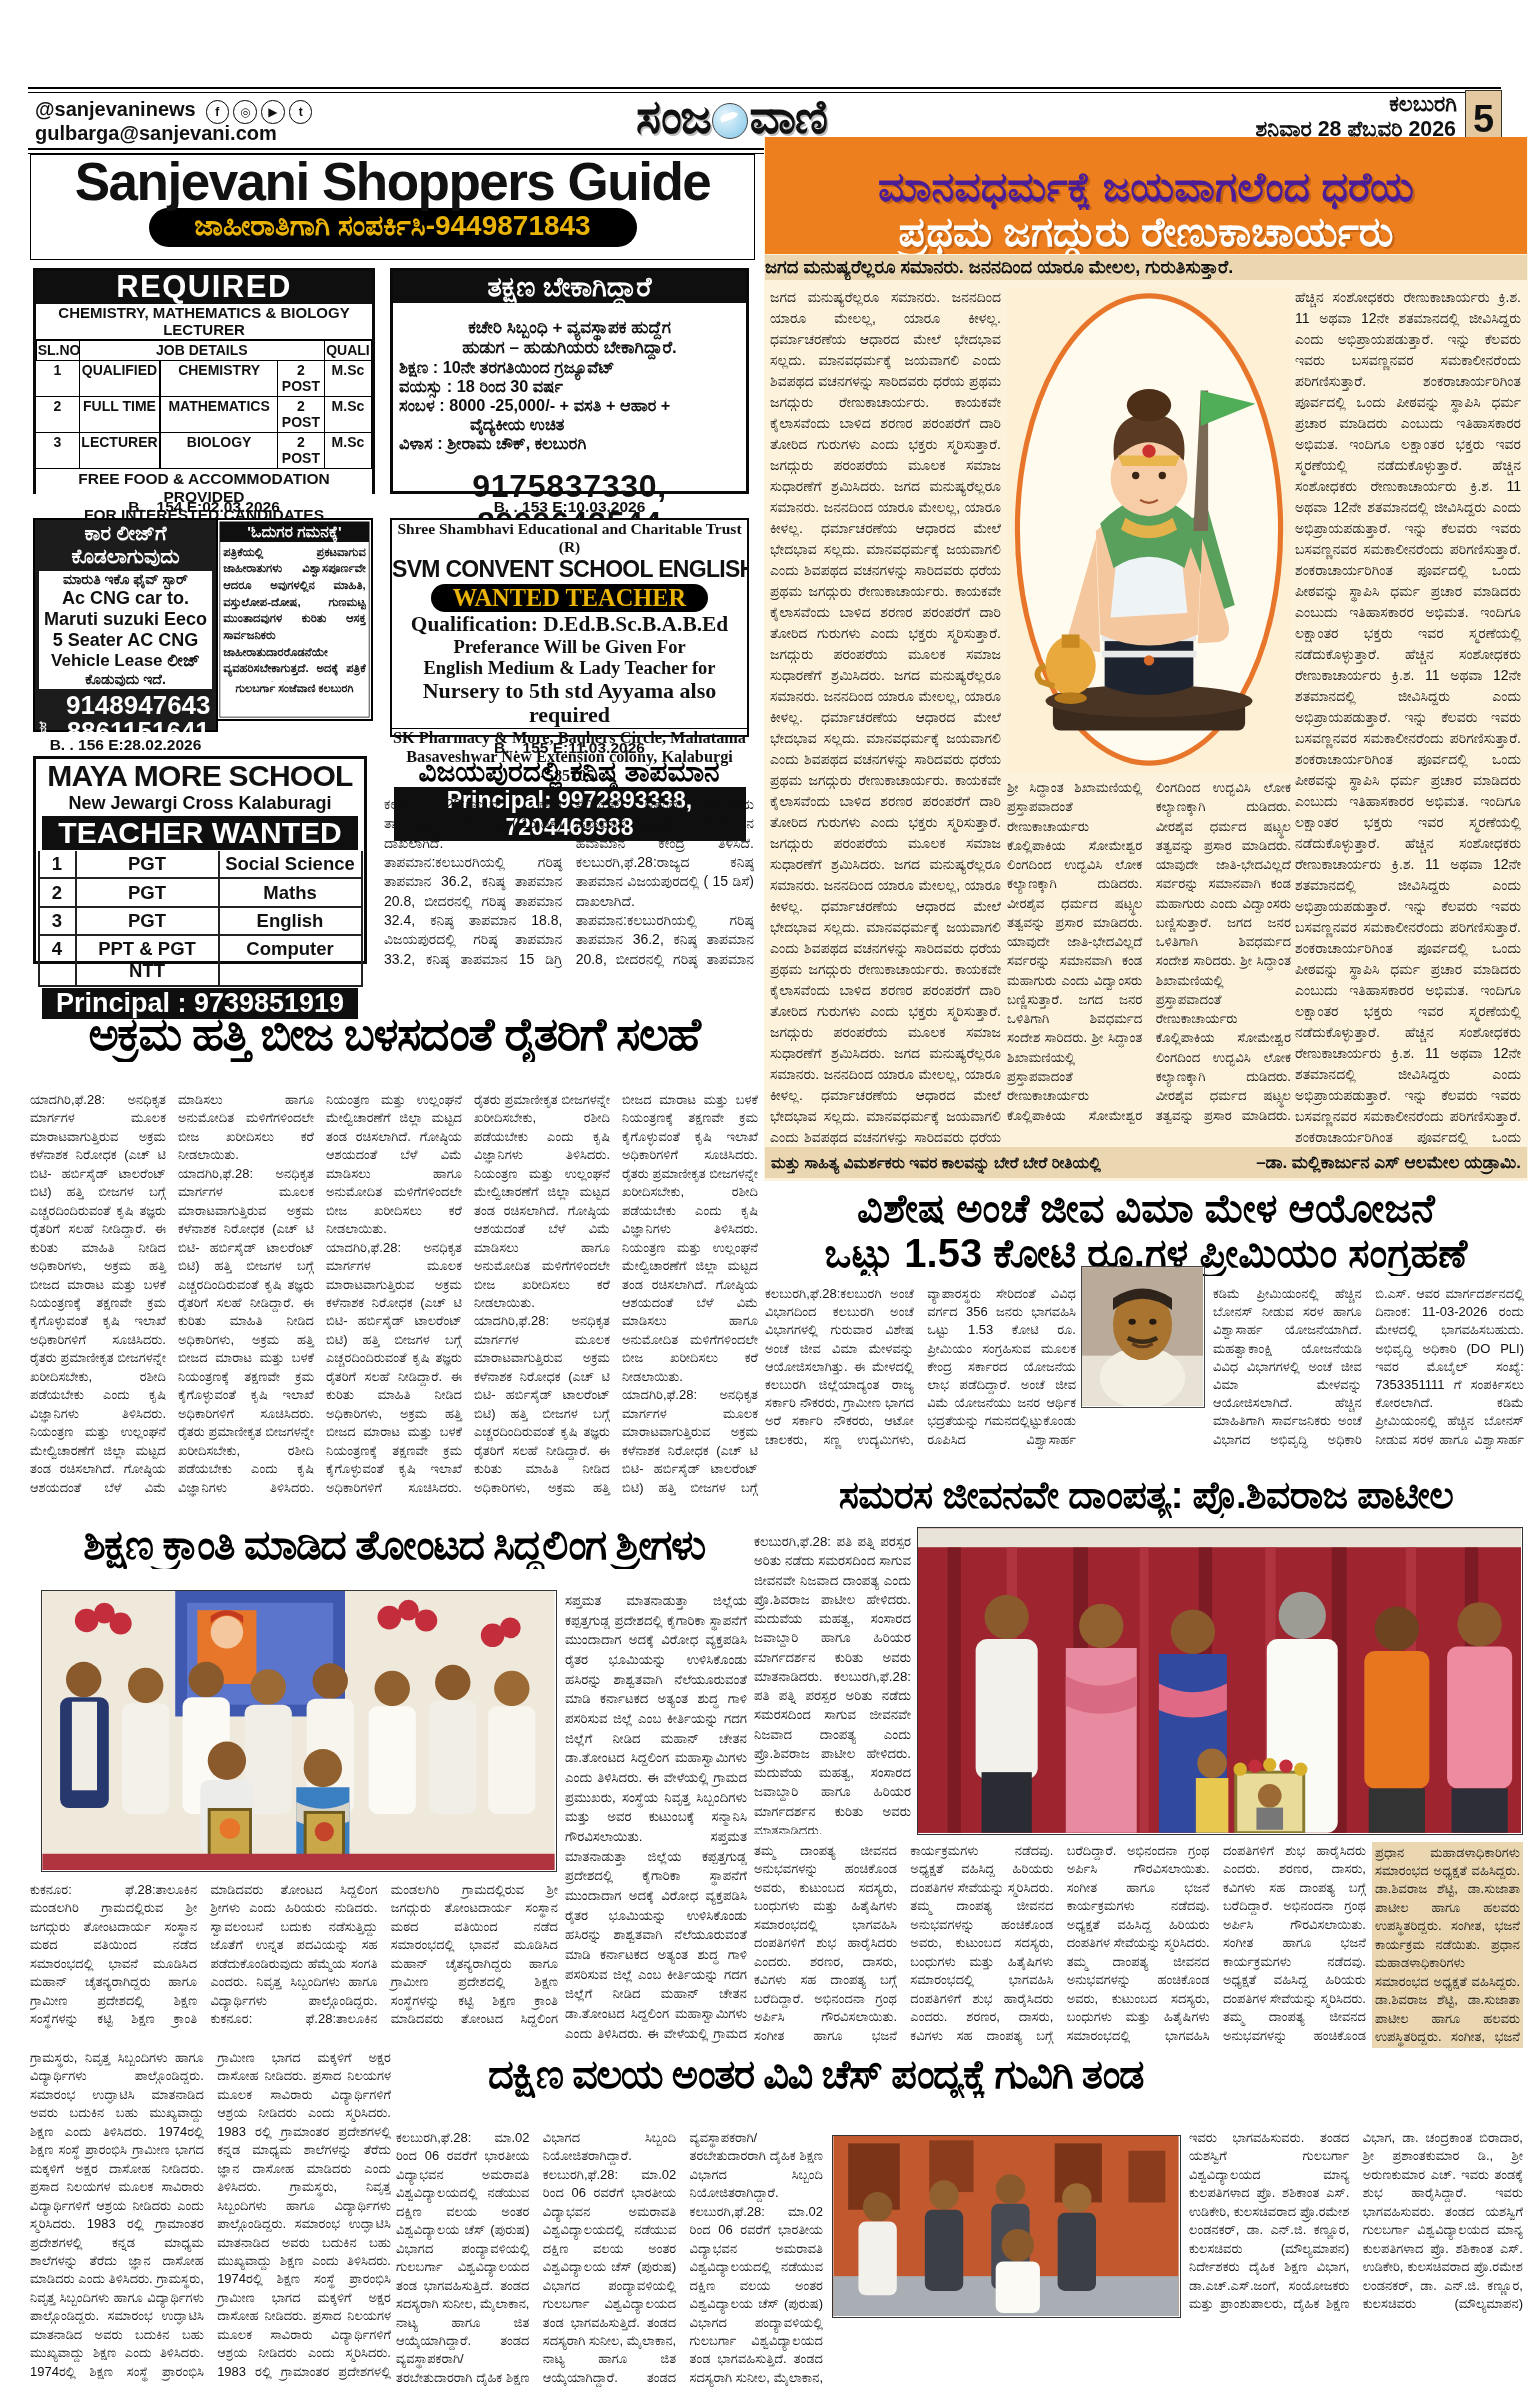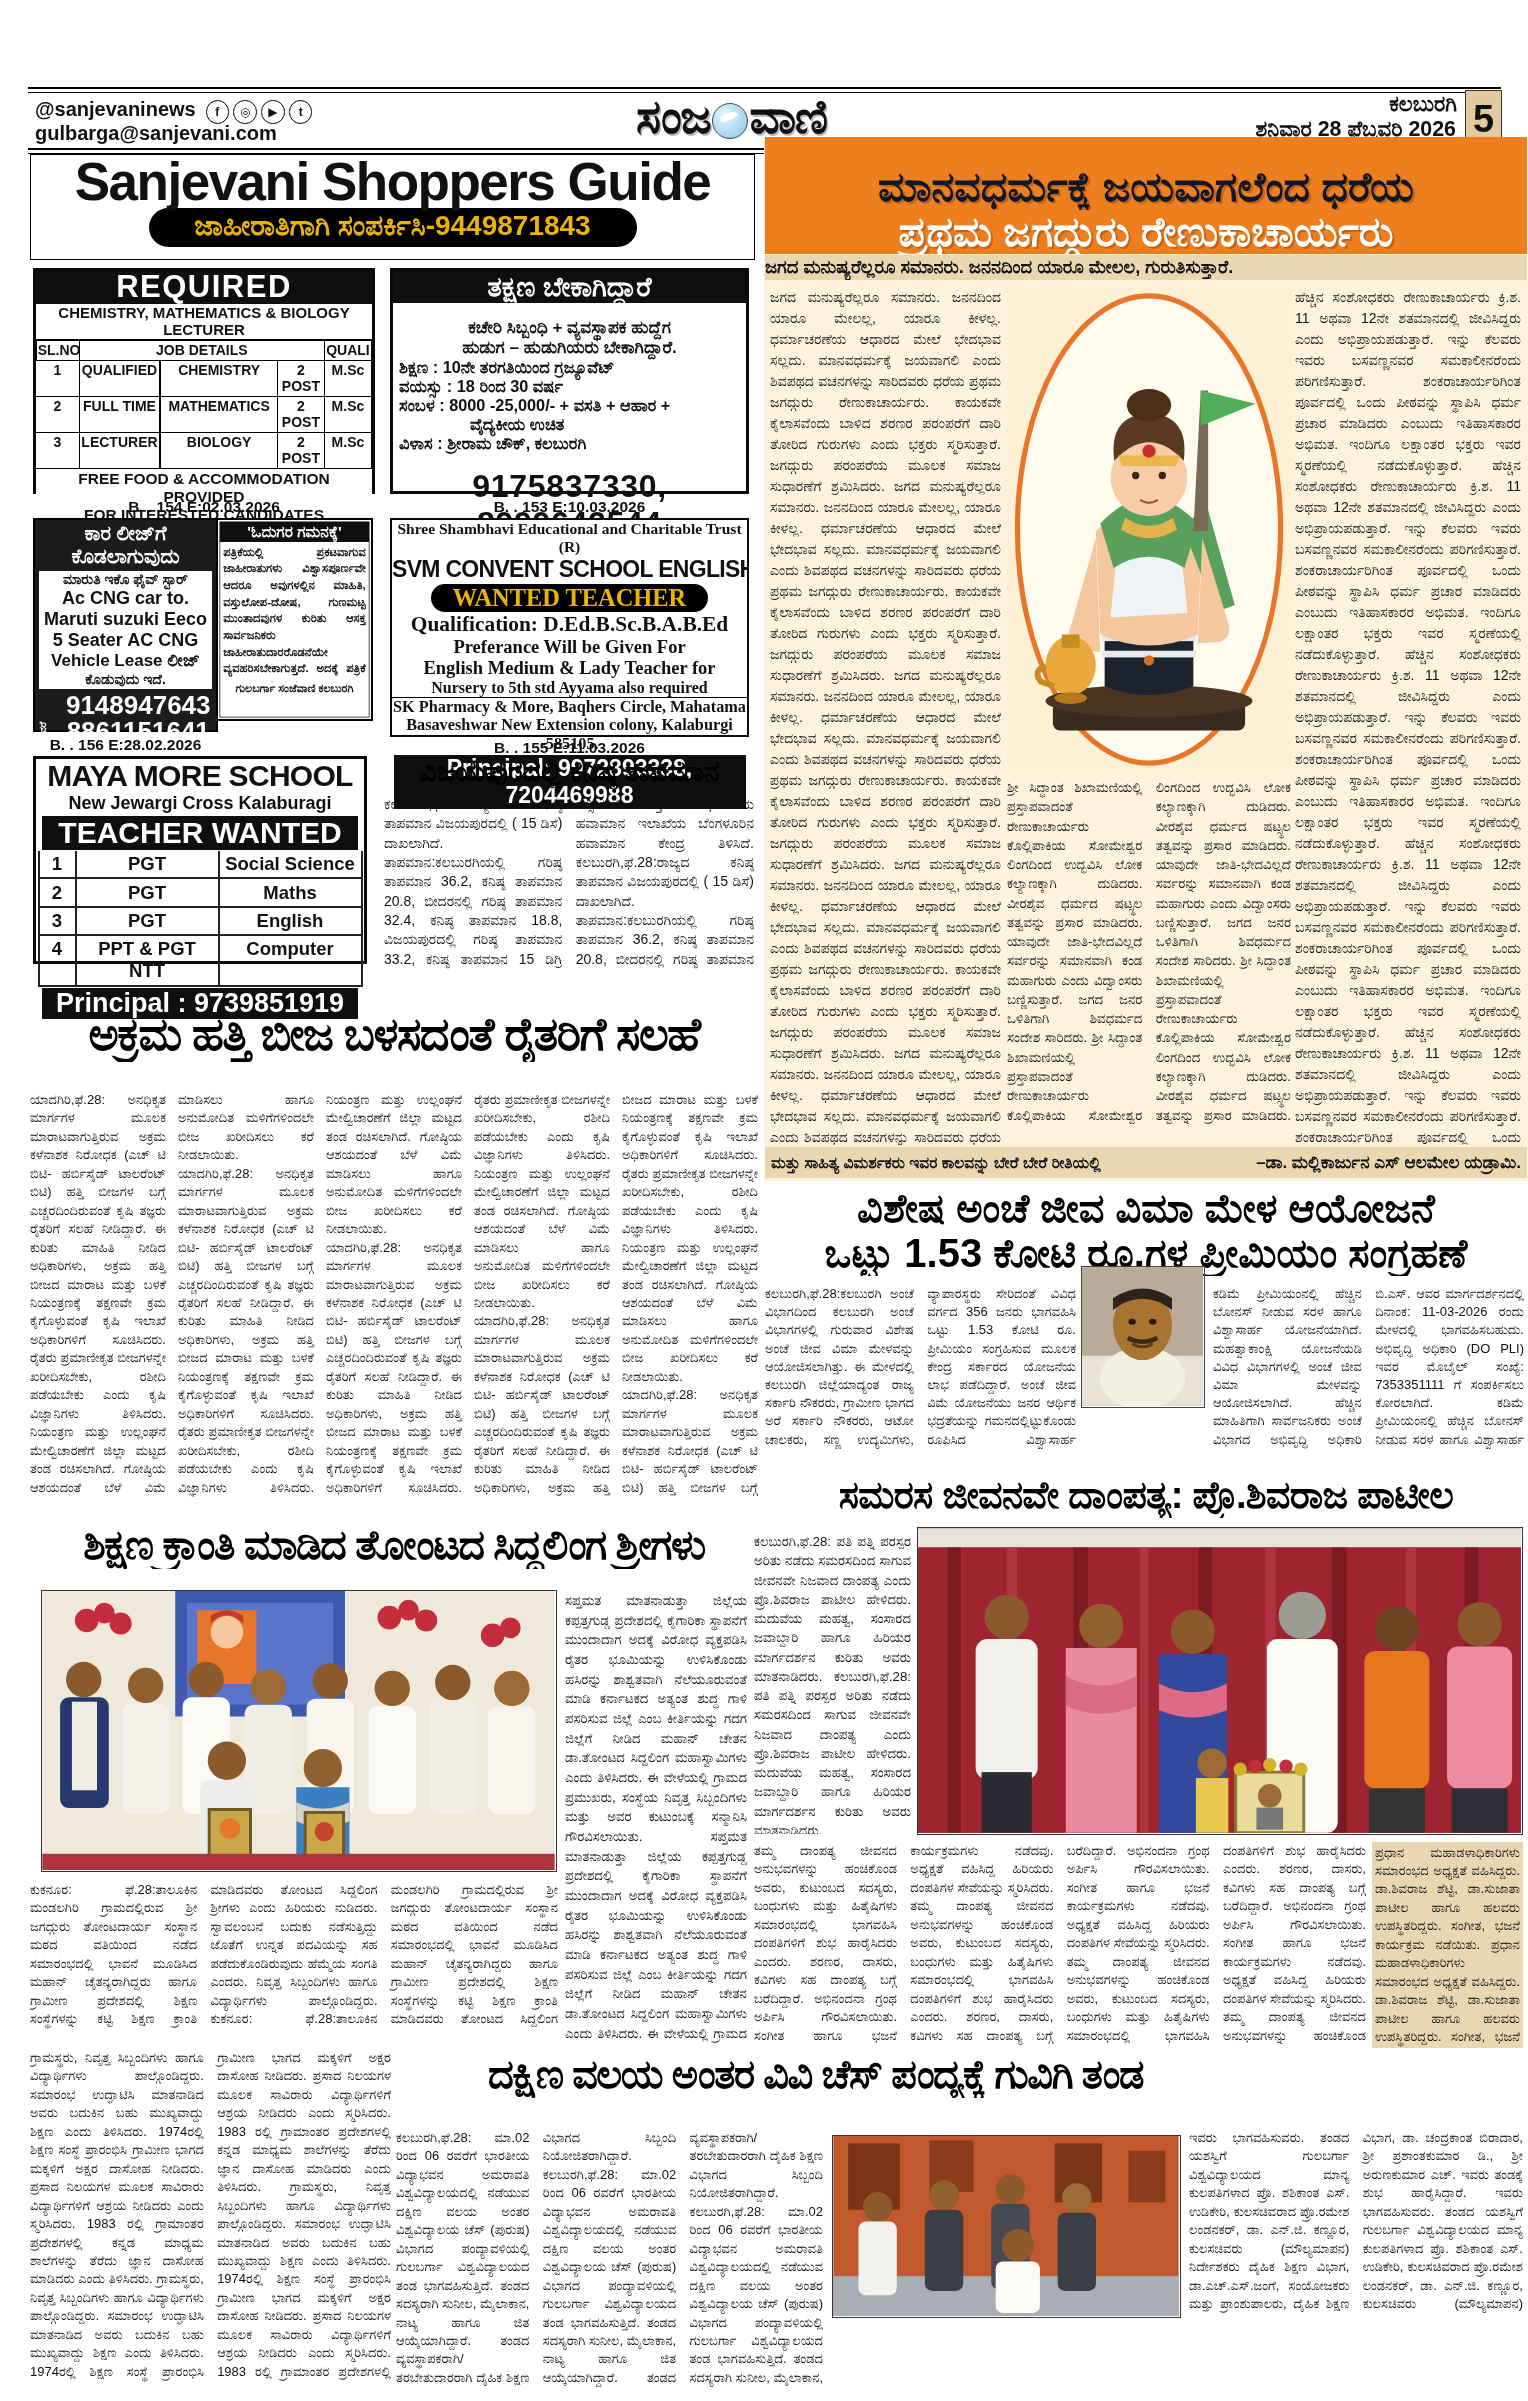--- a/index.html
+++ b/index.html
@@ -140,21 +140,21 @@
     <div class="center" style="font-size:11px;font-weight:800;">ಗುಲಬರ್ಗಾ ಸಂಜೆವಾಣಿ ಕಲಬುರಗಿ</div>
   </div>
 
   <div class="abs adborder" style="left:390px;top:518px;width:359px;height:219px;border-width:2.2px;">
     <div class="center" style="font-size:15.5px;font-weight:800;font-family:'Liberation Serif','DejaVu Serif',serif;">Shree Shambhavi Educational and Charitable Trust (R)</div>
     <div class="center nowrap" style="font-size:23px;font-weight:900;letter-spacing:-0.7px;">SVM CONVENT SCHOOL ENGLISH MEDIUM</div>
     <div class="pill center" style="width:78%;margin:0.7px auto;font-size:24.4px;font-weight:800;font-family:'Liberation Serif','DejaVu Serif',serif;">WANTED TEACHER</div>
     <div class="center" style="font-size:21.4px;font-weight:800;font-family:'Liberation Serif','DejaVu Serif',serif;">Qualification: D.Ed.B.Sc.B.A.B.Ed</div>
     <div class="center" style="font-size:18.5px;font-weight:800;font-family:'Liberation Serif','DejaVu Serif',serif;line-height:1.12;">Preferance Will be Given For</div>
     <div class="center" style="font-size:18.5px;font-weight:800;font-family:'Liberation Serif','DejaVu Serif',serif;line-height:1.12;">English Medium &amp; Lady Teacher for</div>
-    <div class="center" style="font-size:16px;font-weight:800;font-family:'Liberation Serif','DejaVu Serif',serif;line-height:1.12;border-bottom:1.5px solid #000;">Nursery to 5th std Ayyama also required</div>
+    <div class="center" style="font-size:22px;font-weight:800;font-family:'Liberation Serif','DejaVu Serif',serif;line-height:1.12;border-bottom:1.5px solid #000;">Nursery to 5th std Ayyama also required</div>
     <div class="center" style="font-size:16.3px;font-weight:700;font-family:'Liberation Serif','DejaVu Serif',serif;line-height:1.15;">SK Pharmacy &amp; More, Baqhers Circle, Mahatama</div>
     <div class="center" style="font-size:16.3px;font-weight:700;font-family:'Liberation Serif','DejaVu Serif',serif;line-height:1.15;">Basaveshwar New Extension colony, Kalaburgi -585105.</div>
     <div class="band-black center" style="font-size:23px;font-weight:800;margin:1.5px;">Principal: 9972893338, 7204469988</div>
   </div>
   <div class="abs ref" style="left:390px;top:739px;width:359px;">B. . 155 E:11.03.2026</div>
 
   <div class="abs adborder" style="left:33px;top:756px;width:334px;height:208px;border-width:3px;">
     <div class="center nowrap" style="font-size:30px;font-weight:900;letter-spacing:-0.7px;">MAYA MORE SCHOOL</div>
     <div class="center" style="font-size:18px;font-weight:800;">New Jewargi Cross Kalaburagi</div>
     <div class="band-black center" style="font-size:30px;font-weight:900;margin:1.5px 6px;">TEACHER WANTED</div>
@@ -175,21 +175,21 @@
     <div class="band-black center" style="font-size:27px;font-weight:900;margin:1.5px 6px;">Principal : 9739851919</div>
   </div>
 
   <div class="abs" style="left:384px;top:756px;width:370px;height:216px;">
     <div class="hl center nowrap" style="font-size:28px;">ವಿಜಯಪುರದಲ್ಲಿ ಕನಿಷ್ಠ ತಾಪಮಾನ</div>
     <div class="just body-txt cols2" style="height:176px;margin-top:6px;font-size:14px;">ಕಲಬುರಗಿ,ಫೆ.28:ರಾಜ್ಯದ ಕನಿಷ್ಠ ತಾಪಮಾನ ವಿಜಯಪುರದಲ್ಲಿ ( 15 ಡಿಸೆ) ದಾಖಲಾಗಿದೆ. ತಾಪಮಾನ:ಕಲಬುರಗಿಯಲ್ಲಿ ಗರಿಷ್ಠ ತಾಪಮಾನ 36.2, ಕನಿಷ್ಠ ತಾಪಮಾನ 20.8, ಬೀದರನಲ್ಲಿ ಗರಿಷ್ಠ ತಾಪಮಾನ 32.4, ಕನಿಷ್ಠ ತಾಪಮಾನ 18.8, ವಿಜಯಪುರದಲ್ಲಿ ಗರಿಷ್ಠ ತಾಪಮಾನ 33.2, ಕನಿಷ್ಠ ತಾಪಮಾನ 15 ಡಿಗ್ರಿ ಸೆಲ್ಸಿಯಸ್ ಇತ್ತೆಂದು ಭಾರತೀಯ ಹವಾಮಾನ ಇಲಾಖೆಯ ಬೆಂಗಳೂರಿನ ಹವಾಮಾನ ಕೇಂದ್ರ ತಿಳಿಸಿದೆ. ಕಲಬುರಗಿ,ಫೆ.28:ರಾಜ್ಯದ ಕನಿಷ್ಠ ತಾಪಮಾನ ವಿಜಯಪುರದಲ್ಲಿ ( 15 ಡಿಸೆ) ದಾಖಲಾಗಿದೆ. ತಾಪಮಾನ:ಕಲಬುರಗಿಯಲ್ಲಿ ಗರಿಷ್ಠ ತಾಪಮಾನ 36.2, ಕನಿಷ್ಠ ತಾಪಮಾನ 20.8, ಬೀದರನಲ್ಲಿ ಗರಿಷ್ಠ ತಾಪಮಾನ 32.4, ಕನಿಷ್ಠ ತಾಪಮಾನ 18.8, ವಿಜಯಪುರದಲ್ಲಿ ಗರಿಷ್ಠ ತಾಪಮಾನ 33.2, ಕನಿಷ್ಠ ತಾಪಮಾನ 15 ಡಿಗ್ರಿ ಸೆಲ್ಸಿಯಸ್ ಇತ್ತೆಂದು ಭಾರತೀಯ ಹವಾಮಾನ ಇಲಾಖೆಯ ಬೆಂಗಳೂರಿನ ಹವಾಮಾನ ಕೇಂದ್ರ ತಿಳಿಸಿದೆ. ಕಲಬುರಗಿ,ಫೆ.28:ರಾಜ್ಯದ ಕನಿಷ್ಠ ತಾಪಮಾನ ವಿಜಯಪುರದಲ್ಲಿ ( 15 ಡಿಸೆ) ದಾಖಲಾಗಿದೆ. ತಾಪಮಾನ:ಕಲಬುರಗಿಯಲ್ಲಿ ಗರಿಷ್ಠ ತಾಪಮಾನ 36.2, ಕನಿಷ್ಠ ತಾಪಮಾನ 20.8, ಬೀದರನಲ್ಲಿ ಗರಿಷ್ಠ ತಾಪಮಾನ 32.4, ಕನಿಷ್ಠ ತಾಪಮಾನ 18.8, ವಿಜಯಪುರದಲ್ಲಿ ಗರಿಷ್ಠ ತಾಪಮಾನ 33.2, ಕನಿಷ್ಠ ತಾಪಮಾನ 15 ಡಿಗ್ರಿ ಸೆಲ್ಸಿಯಸ್ ಇತ್ತೆಂದು ಭಾರತೀಯ ಹವಾಮಾನ ಇಲಾಖೆಯ ಬೆಂಗಳೂರಿನ ಹವಾಮಾನ ಕೇಂದ್ರ ತಿಳಿಸಿದೆ. ಕಲಬುರಗಿ,ಫೆ.28:ರಾಜ್ಯದ ಕನಿಷ್ಠ ತಾಪಮಾನ ವಿಜಯಪುರದಲ್ಲಿ ( 15 ಡಿಸೆ) ದಾಖಲಾಗಿದೆ. ತಾಪಮಾನ:ಕಲಬುರಗಿಯಲ್ಲಿ ಗರಿಷ್ಠ ತಾಪಮಾನ 36.2, ಕನಿಷ್ಠ ತಾಪಮಾನ 20.8, ಬೀದರನಲ್ಲಿ ಗರಿಷ್ಠ ತಾಪಮಾನ 32.4, ಕನಿಷ್ಠ ತಾಪಮಾನ 18.8, ವಿಜಯಪುರದಲ್ಲಿ ಗರಿಷ್ಠ ತಾಪಮಾನ 33.2, ಕನಿಷ್ಠ ತಾಪಮಾನ 15 ಡಿಗ್ರಿ ಸೆಲ್ಸಿಯಸ್ ಇತ್ತೆಂದು ಭಾರತೀಯ ಹವಾಮಾನ ಇಲಾಖೆಯ ಬೆಂಗಳೂರಿನ ಹವಾಮಾನ ಕೇಂದ್ರ ತಿಳಿಸಿದೆ. ಕಲಬುರಗಿ,ಫೆ.28:ರಾಜ್ಯದ ಕನಿಷ್ಠ ತಾಪಮಾನ ವಿಜಯಪುರದಲ್ಲಿ ( 15 ಡಿಸೆ) ದಾಖಲಾಗಿದೆ. ತಾಪಮಾನ:ಕಲಬುರಗಿಯಲ್ಲಿ ಗರಿಷ್ಠ ತಾಪಮಾನ 36.2, ಕನಿಷ್ಠ ತಾಪಮಾನ 20.8, ಬೀದರನಲ್ಲಿ ಗರಿಷ್ಠ ತಾಪಮಾನ 32.4, ಕನಿಷ್ಠ ತಾಪಮಾನ 18.8, ವಿಜಯಪುರದಲ್ಲಿ ಗರಿಷ್ಠ ತಾಪಮಾನ 33.2, ಕನಿಷ್ಠ ತಾಪಮಾನ 15 ಡಿಗ್ರಿ ಸೆಲ್ಸಿಯಸ್ ಇತ್ತೆಂದು ಭಾರತೀಯ ಹವಾಮಾನ ಇಲಾಖೆಯ ಬೆಂಗಳೂರಿನ ಹವಾಮಾನ ಕೇಂದ್ರ ತಿಳಿಸಿದೆ. ಕಲಬುರಗಿ,ಫೆ.28:ರಾಜ್ಯದ ಕನಿಷ್ಠ ತಾಪಮಾನ ವಿಜಯಪುರದಲ್ಲಿ ( 15 ಡಿಸೆ) ದಾಖಲಾಗಿದೆ. ತಾಪಮಾನ:ಕಲಬುರಗಿಯಲ್ಲಿ ಗರಿಷ್ಠ ತಾಪಮಾನ 36.2, ಕನಿಷ್ಠ ತಾಪಮಾನ 20.8, ಬೀದರನಲ್ಲಿ ಗರಿಷ್ಠ ತಾಪಮಾನ 32.4, ಕನಿಷ್ಠ ತಾಪಮಾನ 18.8, ವಿಜಯಪುರದಲ್ಲಿ ಗರಿಷ್ಠ ತಾಪಮಾನ 33.2, ಕನಿಷ್ಠ ತಾಪಮಾನ 15 ಡಿಗ್ರಿ ಸೆಲ್ಸಿಯಸ್ ಇತ್ತೆಂದು ಭಾರತೀಯ ಹವಾಮಾನ ಇಲಾಖೆಯ ಬೆಂಗಳೂರಿನ ಹವಾಮಾನ ಕೇಂದ್ರ ತಿಳಿಸಿದೆ. ಕಲಬುರಗಿ,ಫೆ.28:ರಾಜ್ಯದ ಕನಿಷ್ಠ ತಾಪಮಾನ ವಿಜಯಪುರದಲ್ಲಿ ( 15 ಡಿಸೆ) ದಾಖಲಾಗಿದೆ. ತಾಪಮಾನ:ಕಲಬುರಗಿಯಲ್ಲಿ ಗರಿಷ್ಠ ತಾಪಮಾನ 36.2, ಕನಿಷ್ಠ ತಾಪಮಾನ 20.8, ಬೀದರನಲ್ಲಿ ಗರಿಷ್ಠ ತಾಪಮಾನ 32.4, ಕನಿಷ್ಠ ತಾಪಮಾನ 18.8, ವಿಜಯಪುರದಲ್ಲಿ ಗರಿಷ್ಠ ತಾಪಮಾನ 33.2, ಕನಿಷ್ಠ ತಾಪಮಾನ 15 ಡಿಗ್ರಿ ಸೆಲ್ಸಿಯಸ್ ಇತ್ತೆಂದು ಭಾರತೀಯ ಹವಾಮಾನ ಇಲಾಖೆಯ ಬೆಂಗಳೂರಿನ ಹವಾಮಾನ ಕೇಂದ್ರ ತಿಳಿಸಿದೆ. ಕಲಬುರಗಿ,ಫೆ.28:ರಾಜ್ಯದ ಕನಿಷ್ಠ ತಾಪಮಾನ ವಿಜಯಪುರದಲ್ಲಿ ( 15 ಡಿಸೆ) ದಾಖಲಾಗಿದೆ. ತಾಪಮಾನ:ಕಲಬುರಗಿಯಲ್ಲಿ ಗರಿಷ್ಠ ತಾಪಮಾನ 36.2, ಕನಿಷ್ಠ ತಾಪಮಾನ 20.8, ಬೀದರನಲ್ಲಿ ಗರಿಷ್ಠ ತಾಪಮಾನ 32.4, ಕನಿಷ್ಠ ತಾಪಮಾನ 18.8, ವಿಜಯಪುರದಲ್ಲಿ ಗರಿಷ್ಠ ತಾಪಮಾನ 33.2, ಕನಿಷ್ಠ ತಾಪಮಾನ 15 ಡಿಗ್ರಿ ಸೆಲ್ಸಿಯಸ್ ಇತ್ತೆಂದು ಭಾರತೀಯ ಹವಾಮಾನ ಇಲಾಖೆಯ ಬೆಂಗಳೂರಿನ ಹವಾಮಾನ ಕೇಂದ್ರ ತಿಳಿಸಿದೆ.</div>
   </div>
 
   <div class="abs cream" style="left:764px;top:137px;width:764px;height:1044px;"></div>
   <div class="abs" style="left:765px;top:137px;width:762px;height:117px;background:#ee7f1e;display:flex;flex-direction:column;justify-content:center;">
-    <div class="center nowrap" style="color:#0f172a;font-size:41px;font-weight:900;line-height:1.1;text-shadow:2.2px 2.2px 0 rgba(120,50,0,.35);margin-top:28px;">ಮಾನವಧರ್ಮಕ್ಕೆ ಜಯವಾಗಲೆಂದ ಧರೆಯ</div>
+    <div class="center nowrap" style="color:#4c1d95;font-size:41px;font-weight:900;line-height:1.1;text-shadow:2.2px 2.2px 0 rgba(120,50,0,.35);margin-top:28px;">ಮಾನವಧರ್ಮಕ್ಕೆ ಜಯವಾಗಲೆಂದ ಧರೆಯ</div>
     <div class="center nowrap" style="color:#fff;font-size:41px;font-weight:900;line-height:1.1;text-shadow:2.2px 2.2px 0 rgba(120,50,0,.35);">ಪ್ರಥಮ ಜಗದ್ಗುರು ರೇಣುಕಾಚಾರ್ಯರು</div>
   </div>
   <div class="abs tan nowrap" style="left:765px;top:255px;width:762px;height:25px;font-size:18px;font-weight:700;padding-top:1.5px;box-sizing:border-box;">ಜಗದ ಮನುಷ್ಯರೆಲ್ಲರೂ ಸಮಾನರು. ಜನನದಿಂದ ಯಾರೂ ಮೇಲಲ,    ಗುರುತಿಸುತ್ತಾರೆ.</div>
 
   <div class="abs just body-txt" style="left:770px;top:287px;width:231px;height:858px;font-size:14px;line-height:1.5;">ಜಗದ ಮನುಷ್ಯರೆಲ್ಲರೂ ಸಮಾನರು. ಜನನದಿಂದ ಯಾರೂ ಮೇಲಲ್ಲ, ಯಾರೂ ಕೀಳಲ್ಲ. ಧರ್ಮಾಚರಣೆಯ ಆಧಾರದ ಮೇಲೆ ಭೇದಭಾವ ಸಲ್ಲದು. ಮಾನವಧರ್ಮಕ್ಕೆ ಜಯವಾಗಲಿ ಎಂದು ಶಿವಪಥದ ವಚನಗಳನ್ನು ಸಾರಿದವರು ಧರೆಯ ಪ್ರಥಮ ಜಗದ್ಗುರು ರೇಣುಕಾಚಾರ್ಯರು. ಕಾಯಕವೇ ಕೈಲಾಸವೆಂದು ಬಾಳಿದ ಶರಣರ ಪರಂಪರೆಗೆ ದಾರಿ ತೋರಿದ ಗುರುಗಳು ಎಂದು ಭಕ್ತರು ಸ್ಮರಿಸುತ್ತಾರೆ. ಜಗದ್ಗುರು ಪರಂಪರೆಯ ಮೂಲಕ ಸಮಾಜ ಸುಧಾರಣೆಗೆ ಶ್ರಮಿಸಿದರು. ಜಗದ ಮನುಷ್ಯರೆಲ್ಲರೂ ಸಮಾನರು. ಜನನದಿಂದ ಯಾರೂ ಮೇಲಲ್ಲ, ಯಾರೂ ಕೀಳಲ್ಲ. ಧರ್ಮಾಚರಣೆಯ ಆಧಾರದ ಮೇಲೆ ಭೇದಭಾವ ಸಲ್ಲದು. ಮಾನವಧರ್ಮಕ್ಕೆ ಜಯವಾಗಲಿ ಎಂದು ಶಿವಪಥದ ವಚನಗಳನ್ನು ಸಾರಿದವರು ಧರೆಯ ಪ್ರಥಮ ಜಗದ್ಗುರು ರೇಣುಕಾಚಾರ್ಯರು. ಕಾಯಕವೇ ಕೈಲಾಸವೆಂದು ಬಾಳಿದ ಶರಣರ ಪರಂಪರೆಗೆ ದಾರಿ ತೋರಿದ ಗುರುಗಳು ಎಂದು ಭಕ್ತರು ಸ್ಮರಿಸುತ್ತಾರೆ. ಜಗದ್ಗುರು ಪರಂಪರೆಯ ಮೂಲಕ ಸಮಾಜ ಸುಧಾರಣೆಗೆ ಶ್ರಮಿಸಿದರು. ಜಗದ ಮನುಷ್ಯರೆಲ್ಲರೂ ಸಮಾನರು. ಜನನದಿಂದ ಯಾರೂ ಮೇಲಲ್ಲ, ಯಾರೂ ಕೀಳಲ್ಲ. ಧರ್ಮಾಚರಣೆಯ ಆಧಾರದ ಮೇಲೆ ಭೇದಭಾವ ಸಲ್ಲದು. ಮಾನವಧರ್ಮಕ್ಕೆ ಜಯವಾಗಲಿ ಎಂದು ಶಿವಪಥದ ವಚನಗಳನ್ನು ಸಾರಿದವರು ಧರೆಯ ಪ್ರಥಮ ಜಗದ್ಗುರು ರೇಣುಕಾಚಾರ್ಯರು. ಕಾಯಕವೇ ಕೈಲಾಸವೆಂದು ಬಾಳಿದ ಶರಣರ ಪರಂಪರೆಗೆ ದಾರಿ ತೋರಿದ ಗುರುಗಳು ಎಂದು ಭಕ್ತರು ಸ್ಮರಿಸುತ್ತಾರೆ. ಜಗದ್ಗುರು ಪರಂಪರೆಯ ಮೂಲಕ ಸಮಾಜ ಸುಧಾರಣೆಗೆ ಶ್ರಮಿಸಿದರು. ಜಗದ ಮನುಷ್ಯರೆಲ್ಲರೂ ಸಮಾನರು. ಜನನದಿಂದ ಯಾರೂ ಮೇಲಲ್ಲ, ಯಾರೂ ಕೀಳಲ್ಲ. ಧರ್ಮಾಚರಣೆಯ ಆಧಾರದ ಮೇಲೆ ಭೇದಭಾವ ಸಲ್ಲದು. ಮಾನವಧರ್ಮಕ್ಕೆ ಜಯವಾಗಲಿ ಎಂದು ಶಿವಪಥದ ವಚನಗಳನ್ನು ಸಾರಿದವರು ಧರೆಯ ಪ್ರಥಮ ಜಗದ್ಗುರು ರೇಣುಕಾಚಾರ್ಯರು. ಕಾಯಕವೇ ಕೈಲಾಸವೆಂದು ಬಾಳಿದ ಶರಣರ ಪರಂಪರೆಗೆ ದಾರಿ ತೋರಿದ ಗುರುಗಳು ಎಂದು ಭಕ್ತರು ಸ್ಮರಿಸುತ್ತಾರೆ. ಜಗದ್ಗುರು ಪರಂಪರೆಯ ಮೂಲಕ ಸಮಾಜ ಸುಧಾರಣೆಗೆ ಶ್ರಮಿಸಿದರು. ಜಗದ ಮನುಷ್ಯರೆಲ್ಲರೂ ಸಮಾನರು. ಜನನದಿಂದ ಯಾರೂ ಮೇಲಲ್ಲ, ಯಾರೂ ಕೀಳಲ್ಲ. ಧರ್ಮಾಚರಣೆಯ ಆಧಾರದ ಮೇಲೆ ಭೇದಭಾವ ಸಲ್ಲದು. ಮಾನವಧರ್ಮಕ್ಕೆ ಜಯವಾಗಲಿ ಎಂದು ಶಿವಪಥದ ವಚನಗಳನ್ನು ಸಾರಿದವರು ಧರೆಯ ಪ್ರಥಮ ಜಗದ್ಗುರು ರೇಣುಕಾಚಾರ್ಯರು. ಕಾಯಕವೇ ಕೈಲಾಸವೆಂದು ಬಾಳಿದ ಶರಣರ ಪರಂಪರೆಗೆ ದಾರಿ ತೋರಿದ ಗುರುಗಳು ಎಂದು ಭಕ್ತರು ಸ್ಮರಿಸುತ್ತಾರೆ. ಜಗದ್ಗುರು ಪರಂಪರೆಯ ಮೂಲಕ ಸಮಾಜ ಸುಧಾರಣೆಗೆ ಶ್ರಮಿಸಿದರು.</div>
   <div class="abs just body-txt" style="left:1295px;top:287px;width:226px;height:858px;font-size:14px;line-height:1.5;">ಹೆಚ್ಚಿನ ಸಂಶೋಧಕರು ರೇಣುಕಾಚಾರ್ಯರು ಕ್ರಿ.ಶ. 11 ಅಥವಾ 12ನೇ ಶತಮಾನದಲ್ಲಿ ಜೀವಿಸಿದ್ದರು ಎಂದು ಅಭಿಪ್ರಾಯಪಡುತ್ತಾರೆ. ಇನ್ನು ಕೆಲವರು ಇವರು ಬಸವಣ್ಣನವರ ಸಮಕಾಲೀನರೆಂದು ಪರಿಗಣಿಸುತ್ತಾರೆ. ಶಂಕರಾಚಾರ್ಯರಿಗಿಂತ ಪೂರ್ವದಲ್ಲಿ ಒಂದು ಪೀಠವನ್ನು ಸ್ಥಾಪಿಸಿ ಧರ್ಮ ಪ್ರಚಾರ ಮಾಡಿದರು ಎಂಬುದು ಇತಿಹಾಸಕಾರರ ಅಭಿಮತ. ಇಂದಿಗೂ ಲಕ್ಷಾಂತರ ಭಕ್ತರು ಇವರ ಸ್ಮರಣೆಯಲ್ಲಿ ನಡೆದುಕೊಳ್ಳುತ್ತಾರೆ. ಹೆಚ್ಚಿನ ಸಂಶೋಧಕರು ರೇಣುಕಾಚಾರ್ಯರು ಕ್ರಿ.ಶ. 11 ಅಥವಾ 12ನೇ ಶತಮಾನದಲ್ಲಿ ಜೀವಿಸಿದ್ದರು ಎಂದು ಅಭಿಪ್ರಾಯಪಡುತ್ತಾರೆ. ಇನ್ನು ಕೆಲವರು ಇವರು ಬಸವಣ್ಣನವರ ಸಮಕಾಲೀನರೆಂದು ಪರಿಗಣಿಸುತ್ತಾರೆ. ಶಂಕರಾಚಾರ್ಯರಿಗಿಂತ ಪೂರ್ವದಲ್ಲಿ ಒಂದು ಪೀಠವನ್ನು ಸ್ಥಾಪಿಸಿ ಧರ್ಮ ಪ್ರಚಾರ ಮಾಡಿದರು ಎಂಬುದು ಇತಿಹಾಸಕಾರರ ಅಭಿಮತ. ಇಂದಿಗೂ ಲಕ್ಷಾಂತರ ಭಕ್ತರು ಇವರ ಸ್ಮರಣೆಯಲ್ಲಿ ನಡೆದುಕೊಳ್ಳುತ್ತಾರೆ. ಹೆಚ್ಚಿನ ಸಂಶೋಧಕರು ರೇಣುಕಾಚಾರ್ಯರು ಕ್ರಿ.ಶ. 11 ಅಥವಾ 12ನೇ ಶತಮಾನದಲ್ಲಿ ಜೀವಿಸಿದ್ದರು ಎಂದು ಅಭಿಪ್ರಾಯಪಡುತ್ತಾರೆ. ಇನ್ನು ಕೆಲವರು ಇವರು ಬಸವಣ್ಣನವರ ಸಮಕಾಲೀನರೆಂದು ಪರಿಗಣಿಸುತ್ತಾರೆ. ಶಂಕರಾಚಾರ್ಯರಿಗಿಂತ ಪೂರ್ವದಲ್ಲಿ ಒಂದು ಪೀಠವನ್ನು ಸ್ಥಾಪಿಸಿ ಧರ್ಮ ಪ್ರಚಾರ ಮಾಡಿದರು ಎಂಬುದು ಇತಿಹಾಸಕಾರರ ಅಭಿಮತ. ಇಂದಿಗೂ ಲಕ್ಷಾಂತರ ಭಕ್ತರು ಇವರ ಸ್ಮರಣೆಯಲ್ಲಿ ನಡೆದುಕೊಳ್ಳುತ್ತಾರೆ. ಹೆಚ್ಚಿನ ಸಂಶೋಧಕರು ರೇಣುಕಾಚಾರ್ಯರು ಕ್ರಿ.ಶ. 11 ಅಥವಾ 12ನೇ ಶತಮಾನದಲ್ಲಿ ಜೀವಿಸಿದ್ದರು ಎಂದು ಅಭಿಪ್ರಾಯಪಡುತ್ತಾರೆ. ಇನ್ನು ಕೆಲವರು ಇವರು ಬಸವಣ್ಣನವರ ಸಮಕಾಲೀನರೆಂದು ಪರಿಗಣಿಸುತ್ತಾರೆ. ಶಂಕರಾಚಾರ್ಯರಿಗಿಂತ ಪೂರ್ವದಲ್ಲಿ ಒಂದು ಪೀಠವನ್ನು ಸ್ಥಾಪಿಸಿ ಧರ್ಮ ಪ್ರಚಾರ ಮಾಡಿದರು ಎಂಬುದು ಇತಿಹಾಸಕಾರರ ಅಭಿಮತ. ಇಂದಿಗೂ ಲಕ್ಷಾಂತರ ಭಕ್ತರು ಇವರ ಸ್ಮರಣೆಯಲ್ಲಿ ನಡೆದುಕೊಳ್ಳುತ್ತಾರೆ. ಹೆಚ್ಚಿನ ಸಂಶೋಧಕರು ರೇಣುಕಾಚಾರ್ಯರು ಕ್ರಿ.ಶ. 11 ಅಥವಾ 12ನೇ ಶತಮಾನದಲ್ಲಿ ಜೀವಿಸಿದ್ದರು ಎಂದು ಅಭಿಪ್ರಾಯಪಡುತ್ತಾರೆ. ಇನ್ನು ಕೆಲವರು ಇವರು ಬಸವಣ್ಣನವರ ಸಮಕಾಲೀನರೆಂದು ಪರಿಗಣಿಸುತ್ತಾರೆ. ಶಂಕರಾಚಾರ್ಯರಿಗಿಂತ ಪೂರ್ವದಲ್ಲಿ ಒಂದು ಪೀಠವನ್ನು ಸ್ಥಾಪಿಸಿ ಧರ್ಮ ಪ್ರಚಾರ ಮಾಡಿದರು ಎಂಬುದು ಇತಿಹಾಸಕಾರರ ಅಭಿಮತ. ಇಂದಿಗೂ ಲಕ್ಷಾಂತರ ಭಕ್ತರು ಇವರ ಸ್ಮರಣೆಯಲ್ಲಿ ನಡೆದುಕೊಳ್ಳುತ್ತಾರೆ.</div>
   <div class="abs just body-txt cols2" style="left:1007px;top:778px;width:284px;height:365px;font-size:13.3px;line-height:1.45;">ಶ್ರೀ ಸಿದ್ಧಾಂತ ಶಿಖಾಮಣಿಯಲ್ಲಿ ಪ್ರಸ್ತಾಪವಾದಂತೆ ರೇಣುಕಾಚಾರ್ಯರು ಕೊಲ್ಲಿಪಾಕಿಯ ಸೋಮೇಶ್ವರ ಲಿಂಗದಿಂದ ಉದ್ಭವಿಸಿ ಲೋಕ ಕಲ್ಯಾಣಕ್ಕಾಗಿ ದುಡಿದರು. ವೀರಶೈವ ಧರ್ಮದ ಷಟ್ಸ್ಥಲ ತತ್ವವನ್ನು ಪ್ರಸಾರ ಮಾಡಿದರು. ಯಾವುದೇ ಜಾತಿ-ಭೇದವಿಲ್ಲದೆ ಸರ್ವರನ್ನು ಸಮಾನವಾಗಿ ಕಂಡ ಮಹಾಗುರು ಎಂದು ವಿದ್ವಾಂಸರು ಬಣ್ಣಿಸುತ್ತಾರೆ. ಜಗದ ಜನರ ಒಳಿತಿಗಾಗಿ ಶಿವಧರ್ಮದ ಸಂದೇಶ ಸಾರಿದರು. ಶ್ರೀ ಸಿದ್ಧಾಂತ ಶಿಖಾಮಣಿಯಲ್ಲಿ ಪ್ರಸ್ತಾಪವಾದಂತೆ ರೇಣುಕಾಚಾರ್ಯರು ಕೊಲ್ಲಿಪಾಕಿಯ ಸೋಮೇಶ್ವರ ಲಿಂಗದಿಂದ ಉದ್ಭವಿಸಿ ಲೋಕ ಕಲ್ಯಾಣಕ್ಕಾಗಿ ದುಡಿದರು. ವೀರಶೈವ ಧರ್ಮದ ಷಟ್ಸ್ಥಲ ತತ್ವವನ್ನು ಪ್ರಸಾರ ಮಾಡಿದರು. ಯಾವುದೇ ಜಾತಿ-ಭೇದವಿಲ್ಲದೆ ಸರ್ವರನ್ನು ಸಮಾನವಾಗಿ ಕಂಡ ಮಹಾಗುರು ಎಂದು ವಿದ್ವಾಂಸರು ಬಣ್ಣಿಸುತ್ತಾರೆ. ಜಗದ ಜನರ ಒಳಿತಿಗಾಗಿ ಶಿವಧರ್ಮದ ಸಂದೇಶ ಸಾರಿದರು. ಶ್ರೀ ಸಿದ್ಧಾಂತ ಶಿಖಾಮಣಿಯಲ್ಲಿ ಪ್ರಸ್ತಾಪವಾದಂತೆ ರೇಣುಕಾಚಾರ್ಯರು ಕೊಲ್ಲಿಪಾಕಿಯ ಸೋಮೇಶ್ವರ ಲಿಂಗದಿಂದ ಉದ್ಭವಿಸಿ ಲೋಕ ಕಲ್ಯಾಣಕ್ಕಾಗಿ ದುಡಿದರು. ವೀರಶೈವ ಧರ್ಮದ ಷಟ್ಸ್ಥಲ ತತ್ವವನ್ನು ಪ್ರಸಾರ ಮಾಡಿದರು. ಯಾವುದೇ ಜಾತಿ-ಭೇದವಿಲ್ಲದೆ ಸರ್ವರನ್ನು ಸಮಾನವಾಗಿ ಕಂಡ ಮಹಾಗುರು ಎಂದು ವಿದ್ವಾಂಸರು ಬಣ್ಣಿಸುತ್ತಾರೆ. ಜಗದ ಜನರ ಒಳಿತಿಗಾಗಿ ಶಿವಧರ್ಮದ ಸಂದೇಶ ಸಾರಿದರು. ಶ್ರೀ ಸಿದ್ಧಾಂತ ಶಿಖಾಮಣಿಯಲ್ಲಿ ಪ್ರಸ್ತಾಪವಾದಂತೆ ರೇಣುಕಾಚಾರ್ಯರು ಕೊಲ್ಲಿಪಾಕಿಯ ಸೋಮೇಶ್ವರ ಲಿಂಗದಿಂದ ಉದ್ಭವಿಸಿ ಲೋಕ ಕಲ್ಯಾಣಕ್ಕಾಗಿ ದುಡಿದರು. ವೀರಶೈವ ಧರ್ಮದ ಷಟ್ಸ್ಥಲ ತತ್ವವನ್ನು ಪ್ರಸಾರ ಮಾಡಿದರು. ಯಾವುದೇ ಜಾತಿ-ಭೇದವಿಲ್ಲದೆ ಸರ್ವರನ್ನು ಸಮಾನವಾಗಿ ಕಂಡ ಮಹಾಗುರು ಎಂದು ವಿದ್ವಾಂಸರು ಬಣ್ಣಿಸುತ್ತಾರೆ. ಜಗದ ಜನರ ಒಳಿತಿಗಾಗಿ ಶಿವಧರ್ಮದ ಸಂದೇಶ ಸಾರಿದರು. ಶ್ರೀ ಸಿದ್ಧಾಂತ ಶಿಖಾಮಣಿಯಲ್ಲಿ ಪ್ರಸ್ತಾಪವಾದಂತೆ ರೇಣುಕಾಚಾರ್ಯರು ಕೊಲ್ಲಿಪಾಕಿಯ ಸೋಮೇಶ್ವರ ಲಿಂಗದಿಂದ ಉದ್ಭವಿಸಿ ಲೋಕ ಕಲ್ಯಾಣಕ್ಕಾಗಿ ದುಡಿದರು. ವೀರಶೈವ ಧರ್ಮದ ಷಟ್ಸ್ಥಲ ತತ್ವವನ್ನು ಪ್ರಸಾರ ಮಾಡಿದರು. ಯಾವುದೇ ಜಾತಿ-ಭೇದವಿಲ್ಲದೆ ಸರ್ವರನ್ನು ಸಮಾನವಾಗಿ ಕಂಡ ಮಹಾಗುರು ಎಂದು ವಿದ್ವಾಂಸರು ಬಣ್ಣಿಸುತ್ತಾರೆ. ಜಗದ ಜನರ ಒಳಿತಿಗಾಗಿ ಶಿವಧರ್ಮದ ಸಂದೇಶ ಸಾರಿದರು. ಶ್ರೀ ಸಿದ್ಧಾಂತ ಶಿಖಾಮಣಿಯಲ್ಲಿ ಪ್ರಸ್ತಾಪವಾದಂತೆ ರೇಣುಕಾಚಾರ್ಯರು ಕೊಲ್ಲಿಪಾಕಿಯ ಸೋಮೇಶ್ವರ ಲಿಂಗದಿಂದ ಉದ್ಭವಿಸಿ ಲೋಕ ಕಲ್ಯಾಣಕ್ಕಾಗಿ ದುಡಿದರು. ವೀರಶೈವ ಧರ್ಮದ ಷಟ್ಸ್ಥಲ ತತ್ವವನ್ನು ಪ್ರಸಾರ ಮಾಡಿದರು. ಯಾವುದೇ ಜಾತಿ-ಭೇದವಿಲ್ಲದೆ ಸರ್ವರನ್ನು ಸಮಾನವಾಗಿ ಕಂಡ ಮಹಾಗುರು ಎಂದು ವಿದ್ವಾಂಸರು ಬಣ್ಣಿಸುತ್ತಾರೆ. ಜಗದ ಜನರ ಒಳಿತಿಗಾಗಿ ಶಿವಧರ್ಮದ ಸಂದೇಶ ಸಾರಿದರು. ಶ್ರೀ ಸಿದ್ಧಾಂತ ಶಿಖಾಮಣಿಯಲ್ಲಿ ಪ್ರಸ್ತಾಪವಾದಂತೆ ರೇಣುಕಾಚಾರ್ಯರು ಕೊಲ್ಲಿಪಾಕಿಯ ಸೋಮೇಶ್ವರ ಲಿಂಗದಿಂದ ಉದ್ಭವಿಸಿ ಲೋಕ ಕಲ್ಯಾಣಕ್ಕಾಗಿ ದುಡಿದರು. ವೀರಶೈವ ಧರ್ಮದ ಷಟ್ಸ್ಥಲ ತತ್ವವನ್ನು ಪ್ರಸಾರ ಮಾಡಿದರು. ಯಾವುದೇ ಜಾತಿ-ಭೇದವಿಲ್ಲದೆ ಸರ್ವರನ್ನು ಸಮಾನವಾಗಿ ಕಂಡ ಮಹಾಗುರು ಎಂದು ವಿದ್ವಾಂಸರು ಬಣ್ಣಿಸುತ್ತಾರೆ. ಜಗದ ಜನರ ಒಳಿತಿಗಾಗಿ ಶಿವಧರ್ಮದ ಸಂದೇಶ ಸಾರಿದರು. ಶ್ರೀ ಸಿದ್ಧಾಂತ ಶಿಖಾಮಣಿಯಲ್ಲಿ ಪ್ರಸ್ತಾಪವಾದಂತೆ ರೇಣುಕಾಚಾರ್ಯರು ಕೊಲ್ಲಿಪಾಕಿಯ ಸೋಮೇಶ್ವರ ಲಿಂಗದಿಂದ ಉದ್ಭವಿಸಿ ಲೋಕ ಕಲ್ಯಾಣಕ್ಕಾಗಿ ದುಡಿದರು. ವೀರಶೈವ ಧರ್ಮದ ಷಟ್ಸ್ಥಲ ತತ್ವವನ್ನು ಪ್ರಸಾರ ಮಾಡಿದರು. ಯಾವುದೇ ಜಾತಿ-ಭೇದವಿಲ್ಲದೆ ಸರ್ವರನ್ನು ಸಮಾನವಾಗಿ ಕಂಡ ಮಹಾಗುರು ಎಂದು ವಿದ್ವಾಂಸರು ಬಣ್ಣಿಸುತ್ತಾರೆ. ಜಗದ ಜನರ ಒಳಿತಿಗಾಗಿ ಶಿವಧರ್ಮದ ಸಂದೇಶ ಸಾರಿದರು.</div>
 
   <div class="abs" style="left:1007px;top:287px;width:284px;height:485px;">
     <svg width="284" height="485" viewBox="0 0 384 656">

